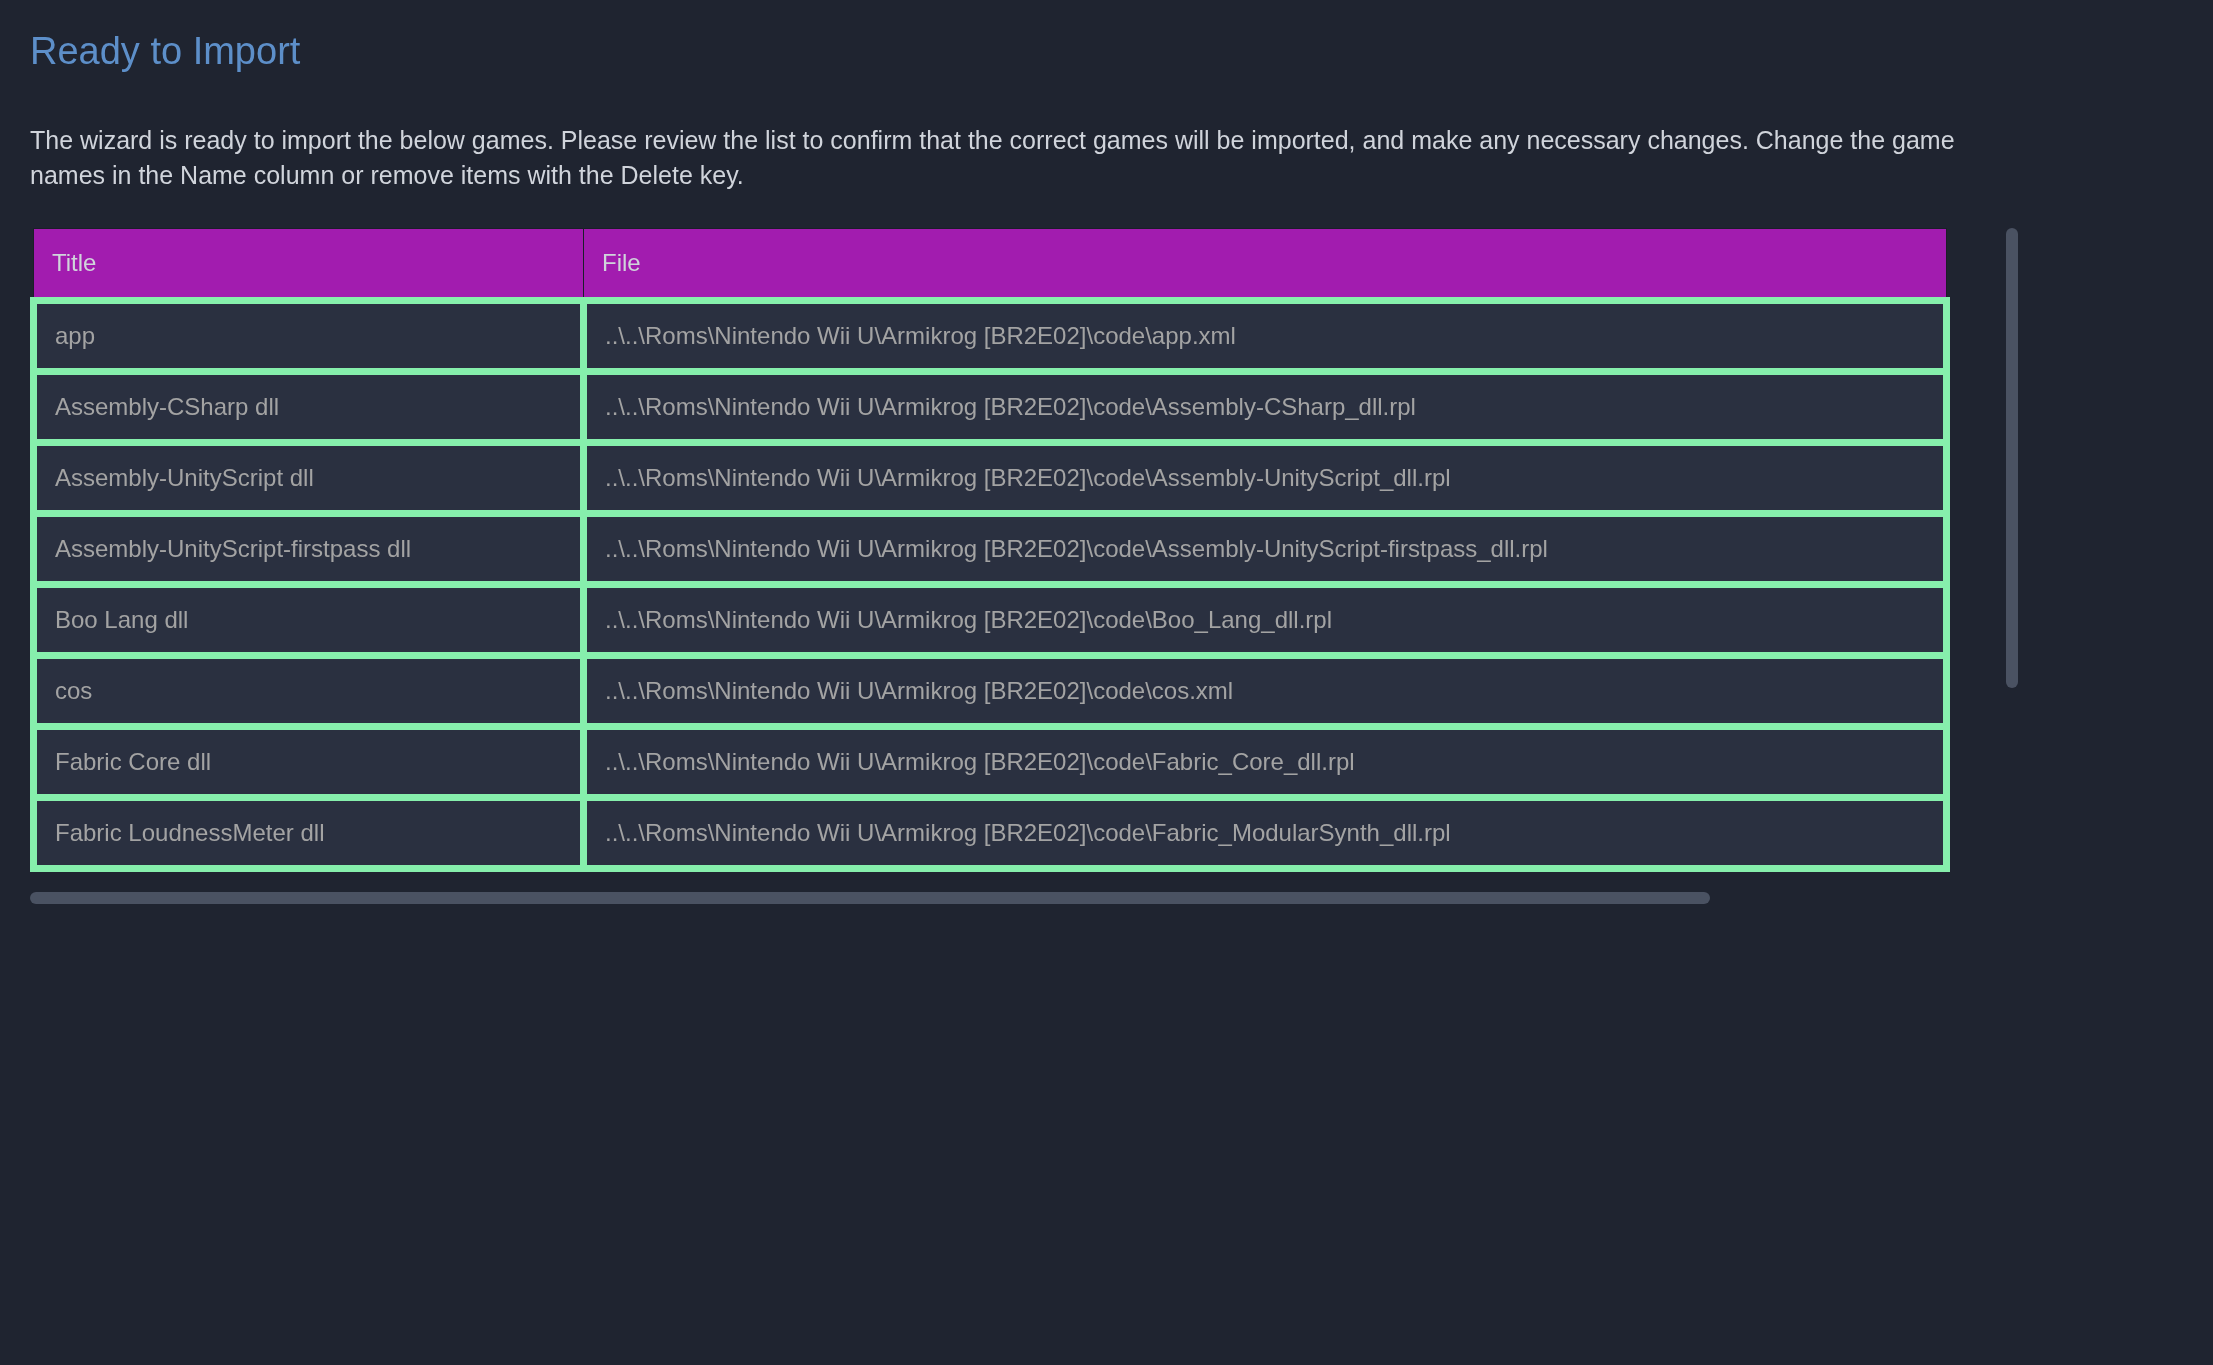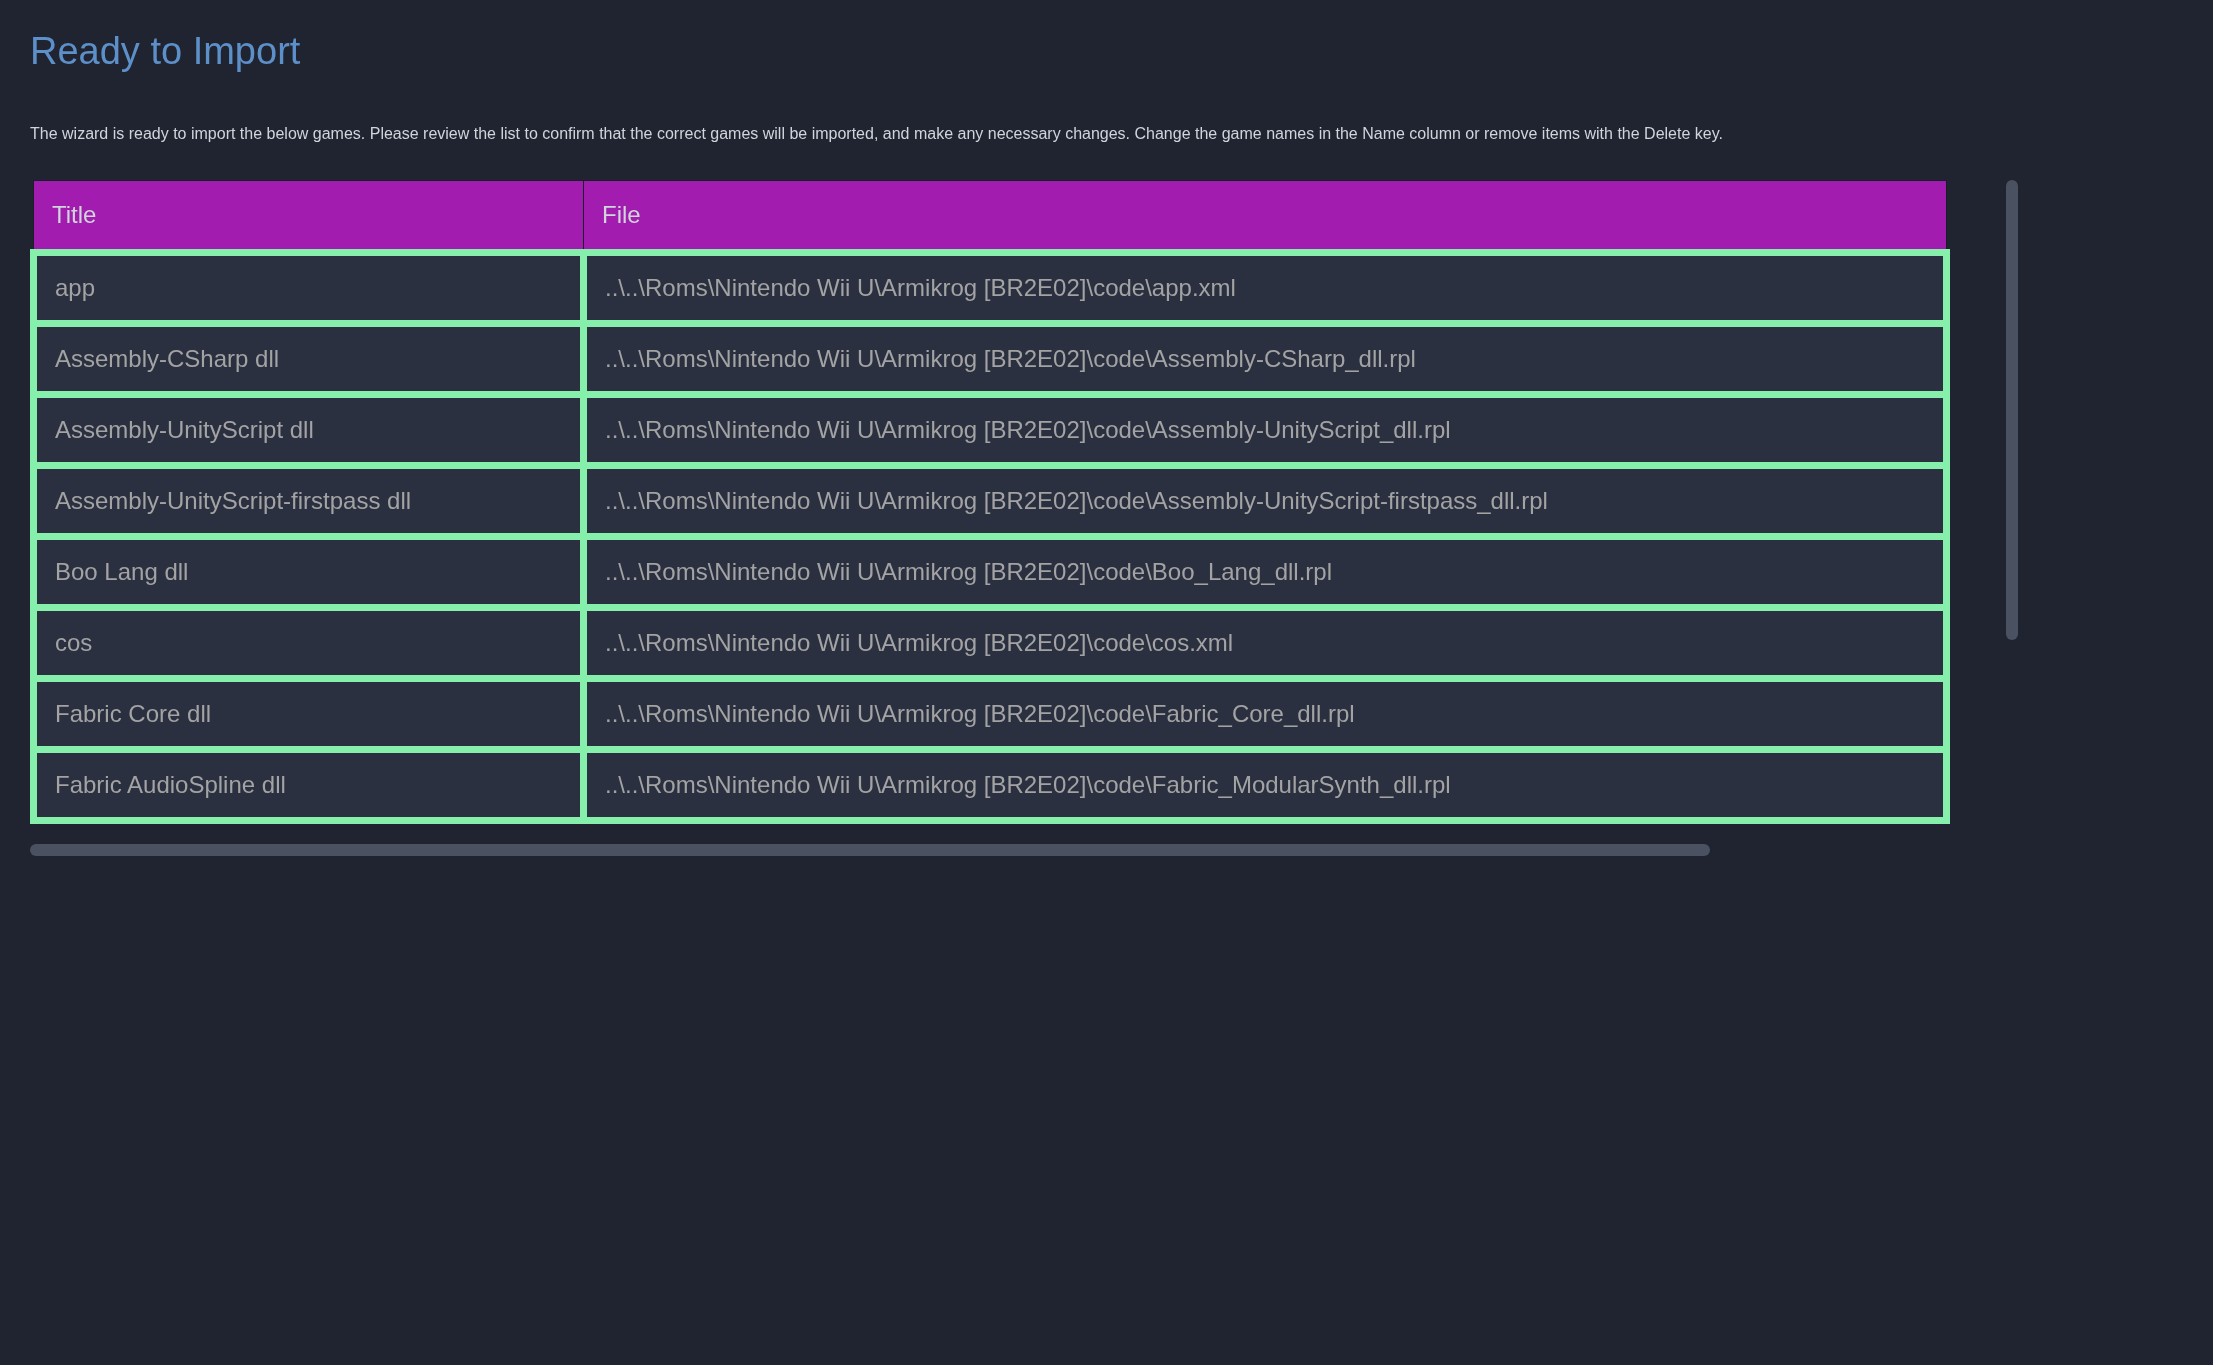--- a/index.html
+++ b/index.html
@@ -18,21 +18,21 @@
       overflow: hidden;
     }
     .page-title {
       color: #5d8fc9;
       font-size: 38px;
       font-weight: 400;
       margin-bottom: 50px;
     }
     .description {
       color: #d0d4db;
-      font-size: 16px;
+      font-size: 25px;
       font-weight: 400;
       line-height: 1.4;
       margin-bottom: 35px;
       max-width: 1960px;
     }
     .table-container {
       position: relative;
       width: 1960px;
     }
     .table-scroll-area {
@@ -149,21 +149,21 @@
         </tr>
         <tr>
           <td>cos</td>
           <td>..\..\Roms\Nintendo Wii U\Armikrog [BR2E02]\code\cos.xml</td>
         </tr>
         <tr>
           <td>Fabric Core dll</td>
           <td>..\..\Roms\Nintendo Wii U\Armikrog [BR2E02]\code\Fabric_Core_dll.rpl</td>
         </tr>
         <tr>
-          <td>Fabric AudioSpline dll</td>
+          <td>Fabric LoudnessMeter dll</td>
           <td>..\..\Roms\Nintendo Wii U\Armikrog [BR2E02]\code\Fabric_ModularSynth_dll.rpl</td>
         </tr>
       </tbody>
     </table>
   </div>
 
   <div class="vertical-scrollbar">
     <div class="vertical-scrollbar-thumb"></div>
   </div>
 

